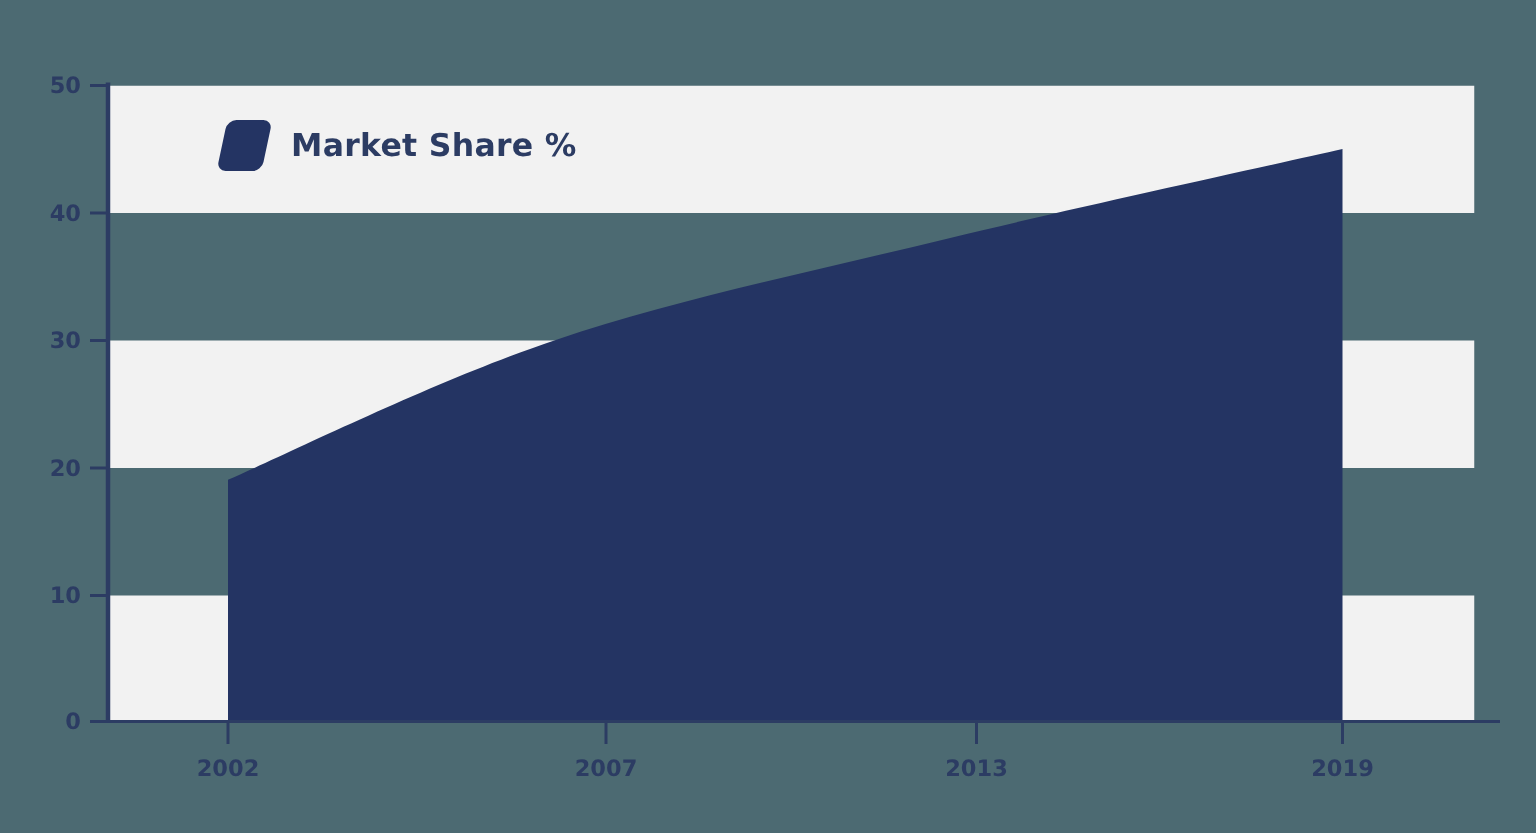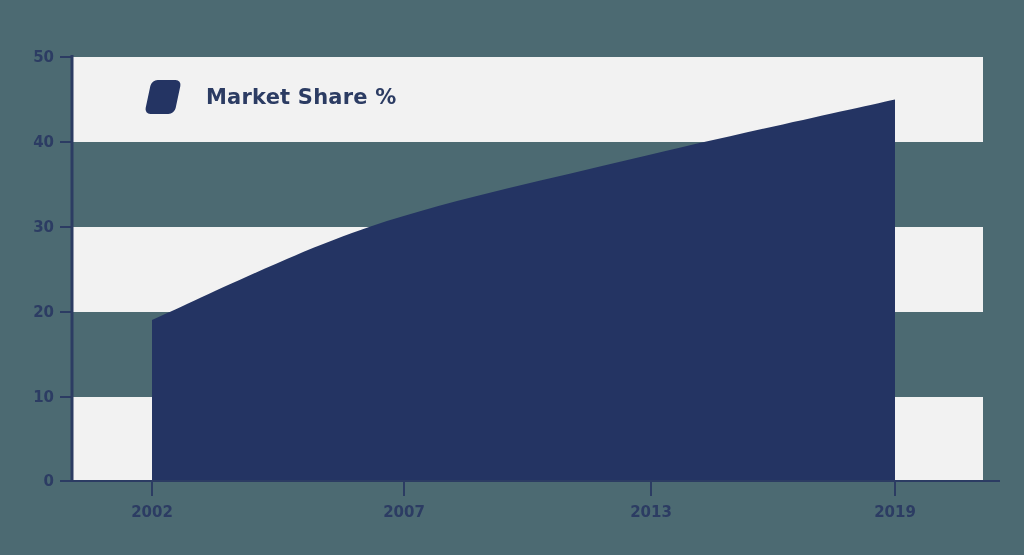--- a/index.html
+++ b/index.html
@@ -39,21 +39,21 @@
   .tick-label-y { text-anchor: end; }
   .tick-label-x { text-anchor: middle; }
 
   
   #legend {
     position: absolute;
     left: 148px;
     top: 80px;
     display: flex;
     align-items: center;
-    gap: 28px;
+    gap: 16px;
   }
   #legend-swatch {
     width: 30px;
     height: 34px;
     background: #243463;
     border-radius: 6px;
     transform: skewX(-12deg);
   }
   #legend-label {
     font-family: "DejaVu Sans", "Liberation Sans", sans-serif;

